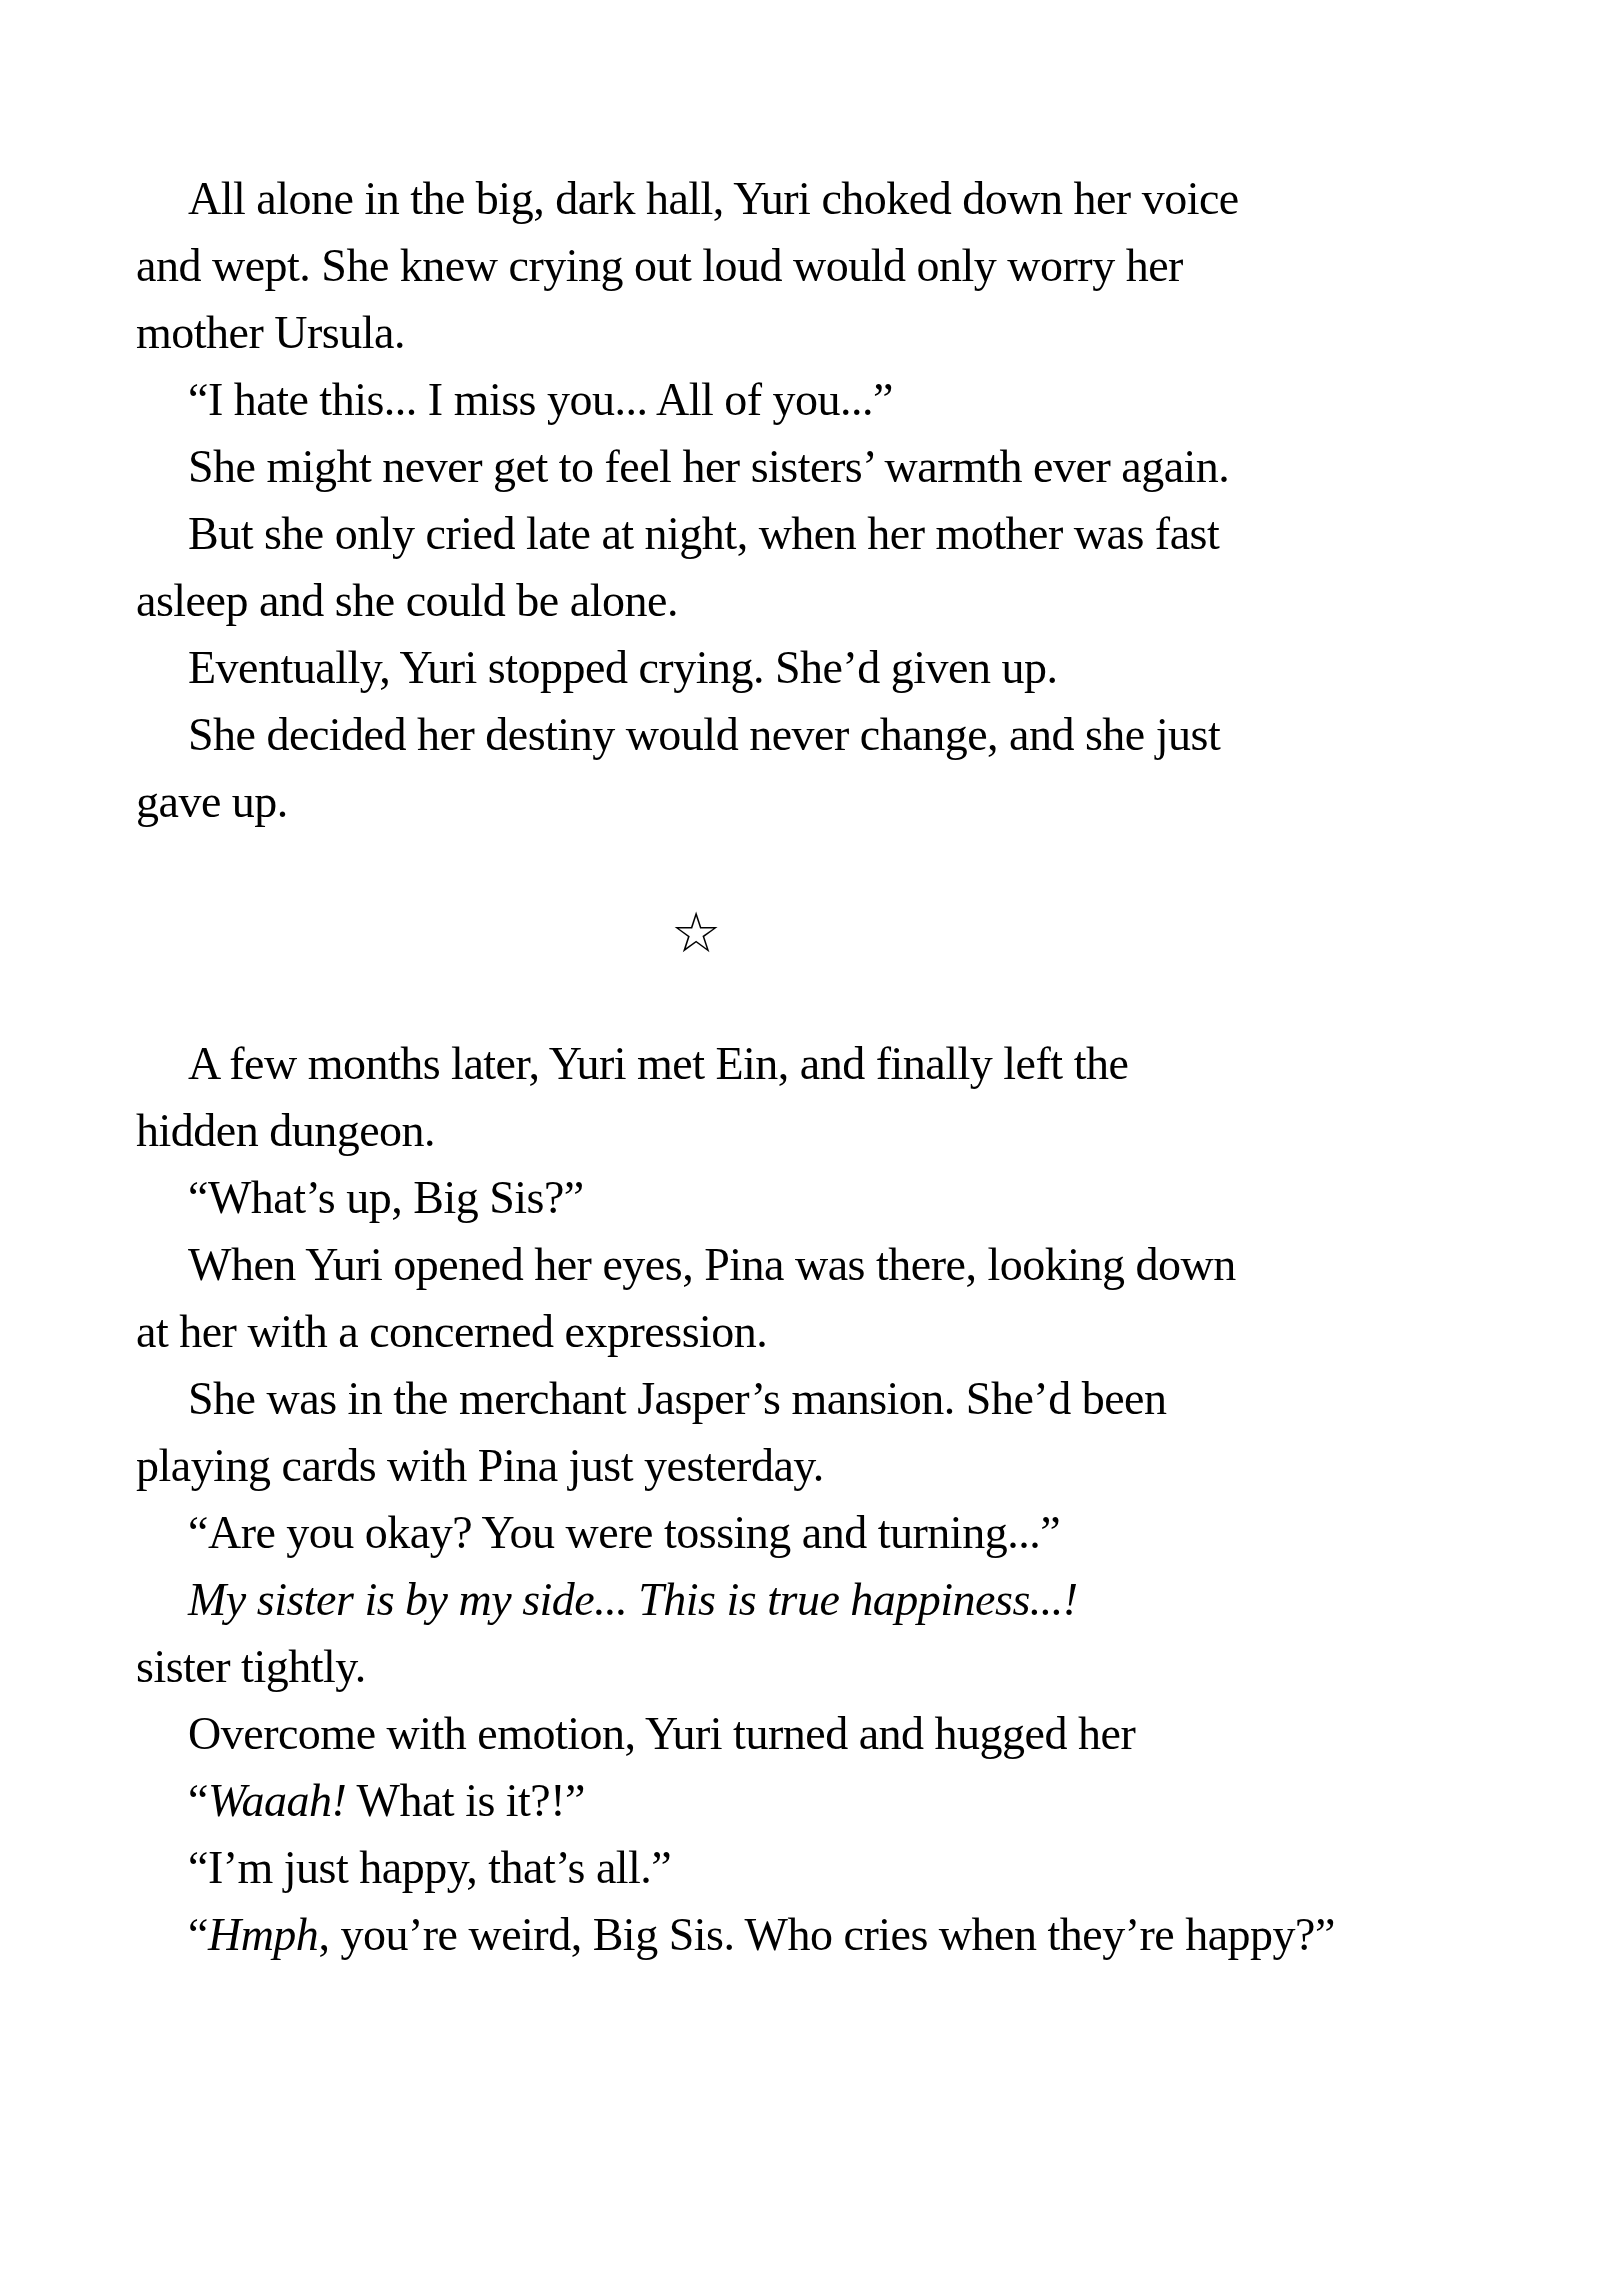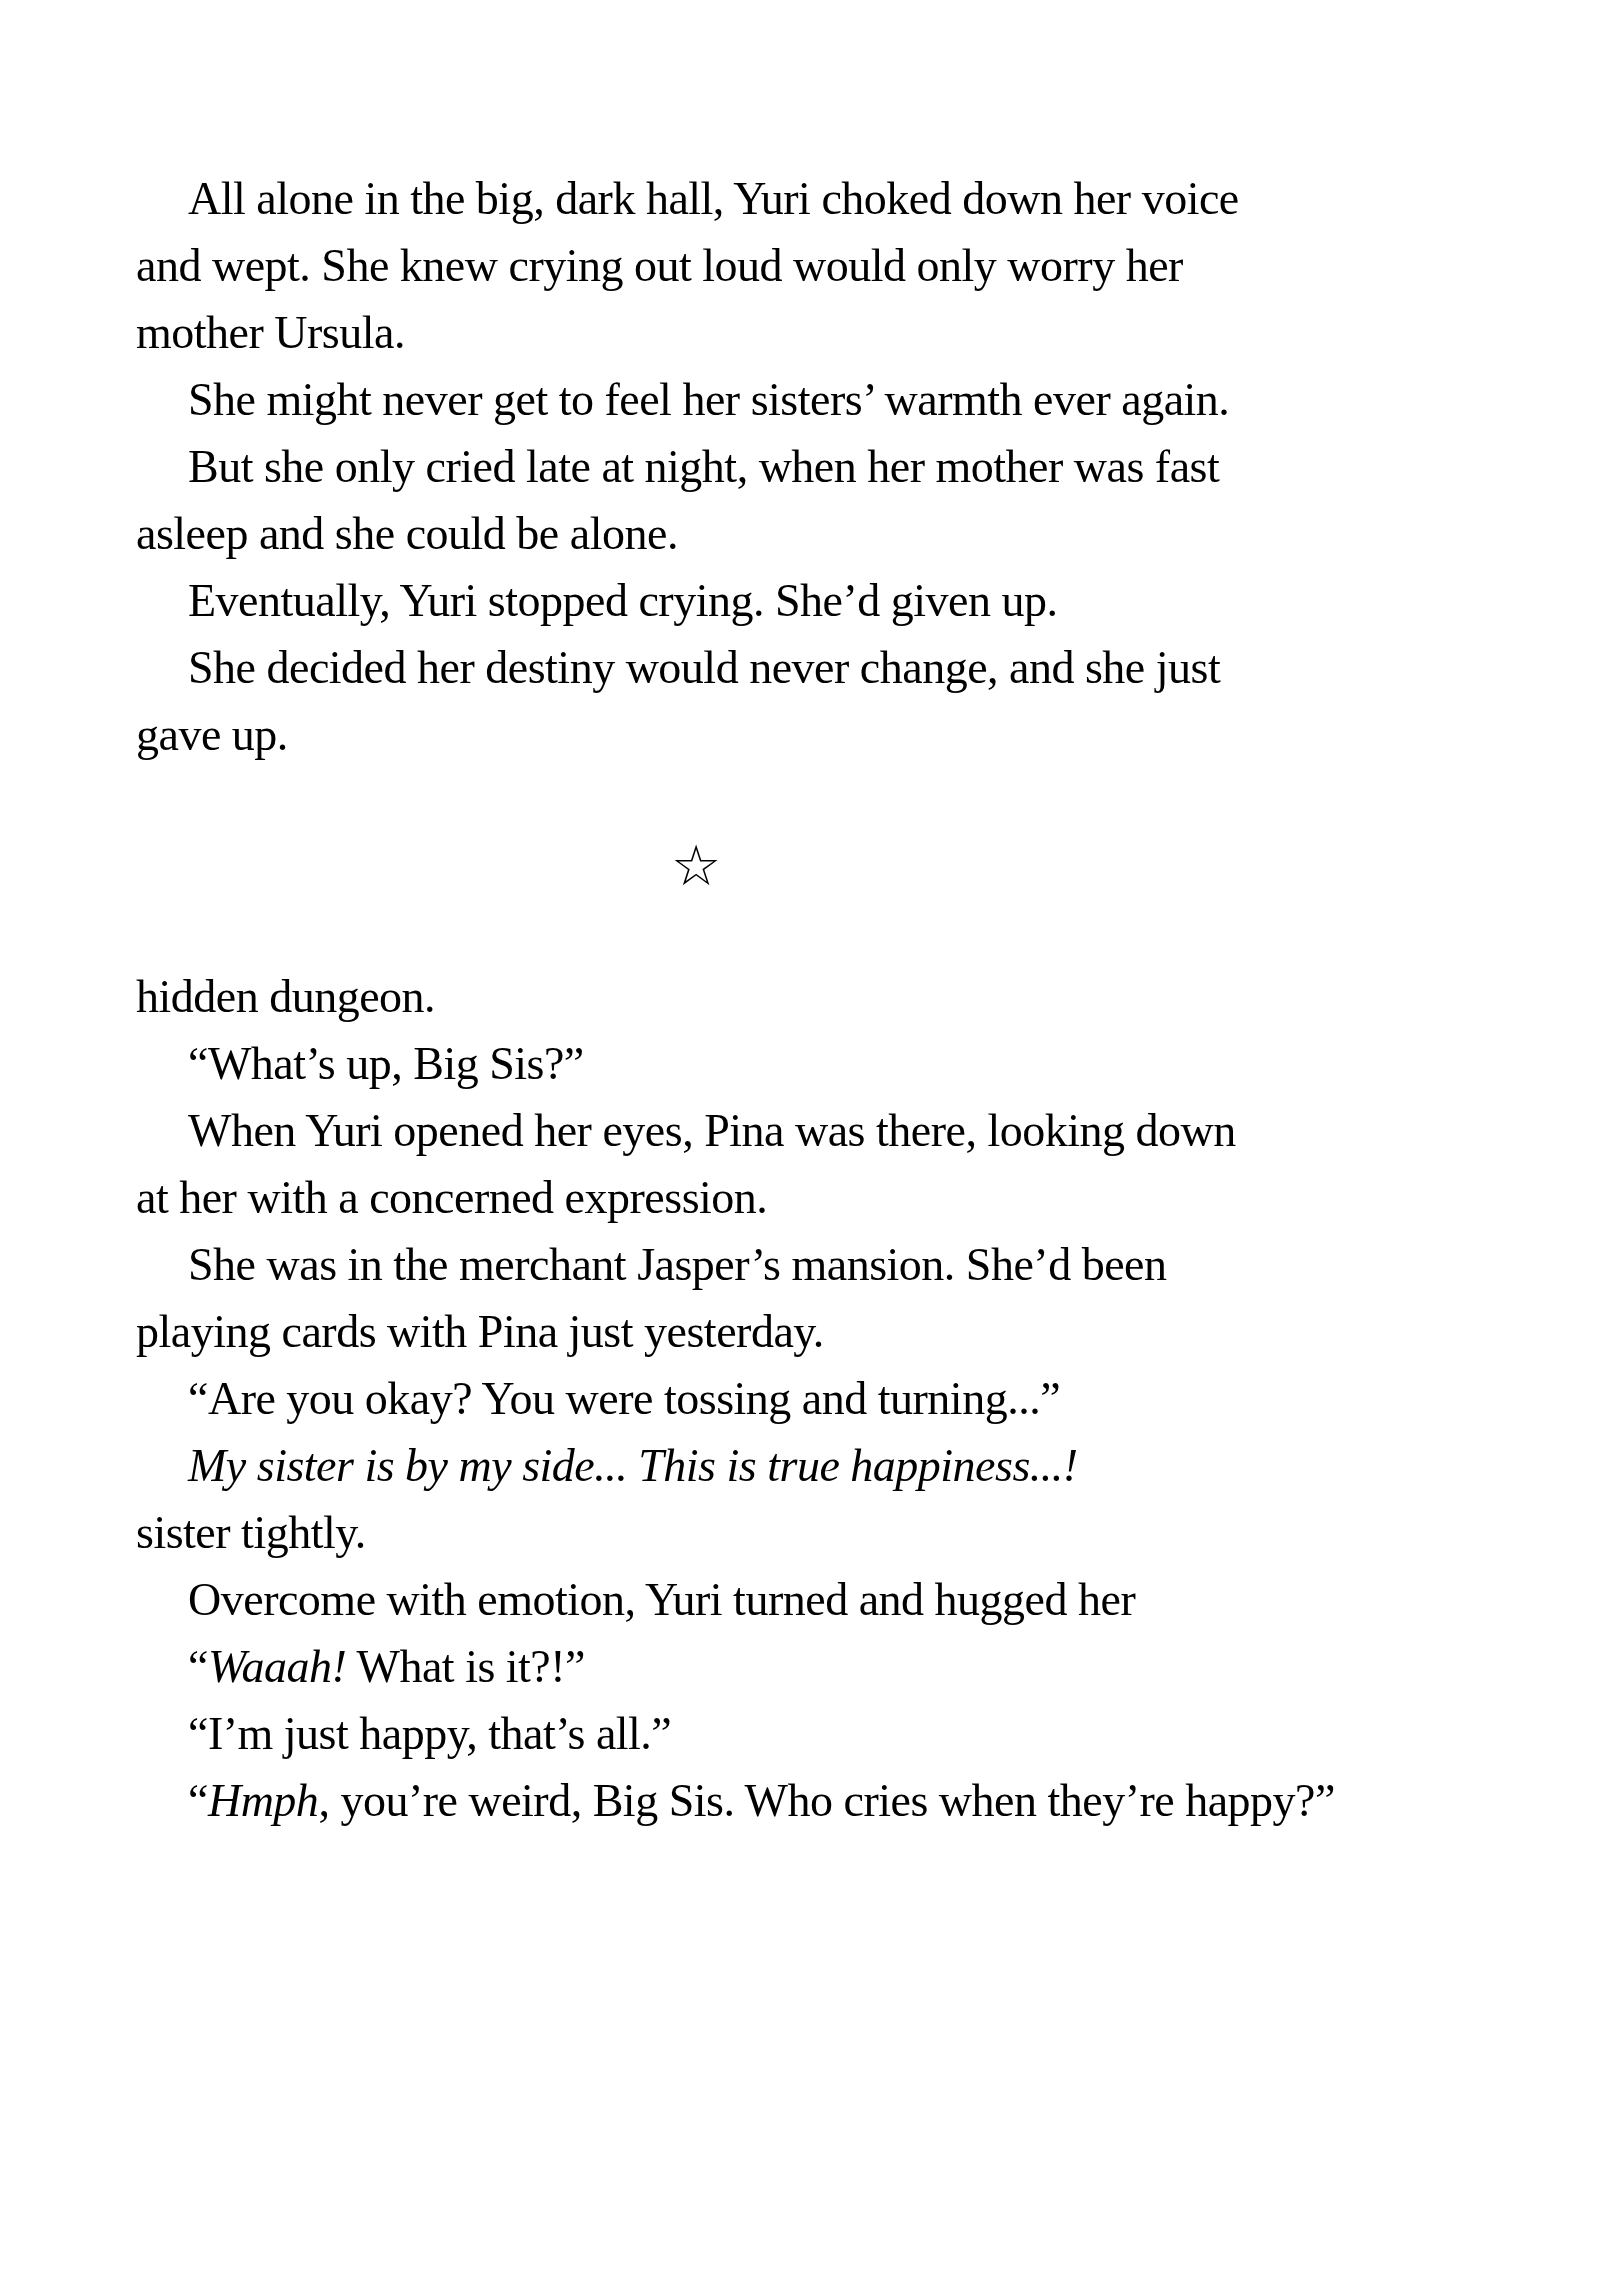--- a/index.html
+++ b/index.html
@@ -58,37 +58,41 @@
 <body>
 
 <main class="page">
   <div id="content">
       <div class="para">
         <div class="line first"><span class="run">All alone in the big, dark hall, Yuri choked down her voice</span></div>
         <div class="line"><span class="run">and wept. She knew crying out loud would only worry her</span></div>
         <div class="line"><span class="run">mother Ursula.</span></div>
       </div>
       <div class="para">
+        <div class="line first"><span class="run">“I hate this... I miss you... All of you...”</span></div>
+      </div>
+      <div class="para">
         <div class="line first"><span class="run">She might never get to feel her sisters’ warmth ever again.</span></div>
       </div>
       <div class="para">
         <div class="line first"><span class="run">But she only cried late at night, when her mother was fast</span></div>
         <div class="line"><span class="run">asleep and she could be alone.</span></div>
       </div>
       <div class="para">
         <div class="line first"><span class="run">Eventually, Yuri stopped crying. She’d given up.</span></div>
       </div>
       <div class="para">
         <div class="line first"><span class="run">She decided her destiny would never change, and she just</span></div>
         <div class="line"><span class="run">gave up.</span></div>
       </div>
       <div class="divider">
         <span class="star">☆</span>
       </div>
       <div class="para">
+        <div class="line first"><span class="run">A few months later, Yuri met Ein, and finally left the</span></div>
         <div class="line"><span class="run">hidden dungeon.</span></div>
       </div>
       <div class="para">
         <div class="line first"><span class="run">“What’s up, Big Sis?”</span></div>
       </div>
       <div class="para">
         <div class="line first"><span class="run">When Yuri opened her eyes, Pina was there, looking down</span></div>
         <div class="line"><span class="run">at her with a concerned expression.</span></div>
       </div>
       <div class="para">

